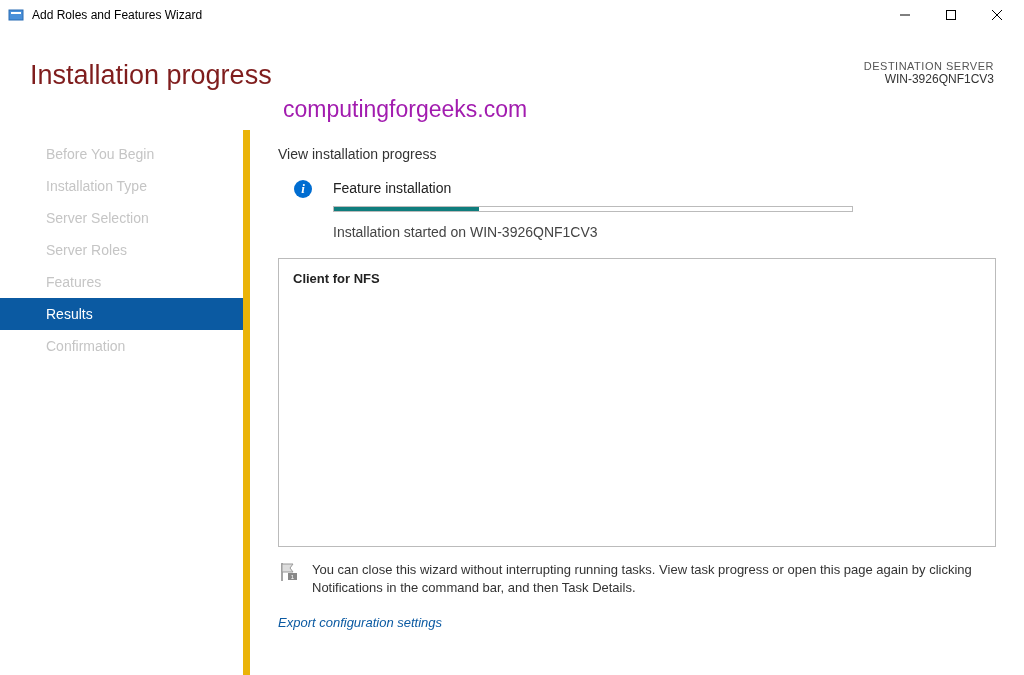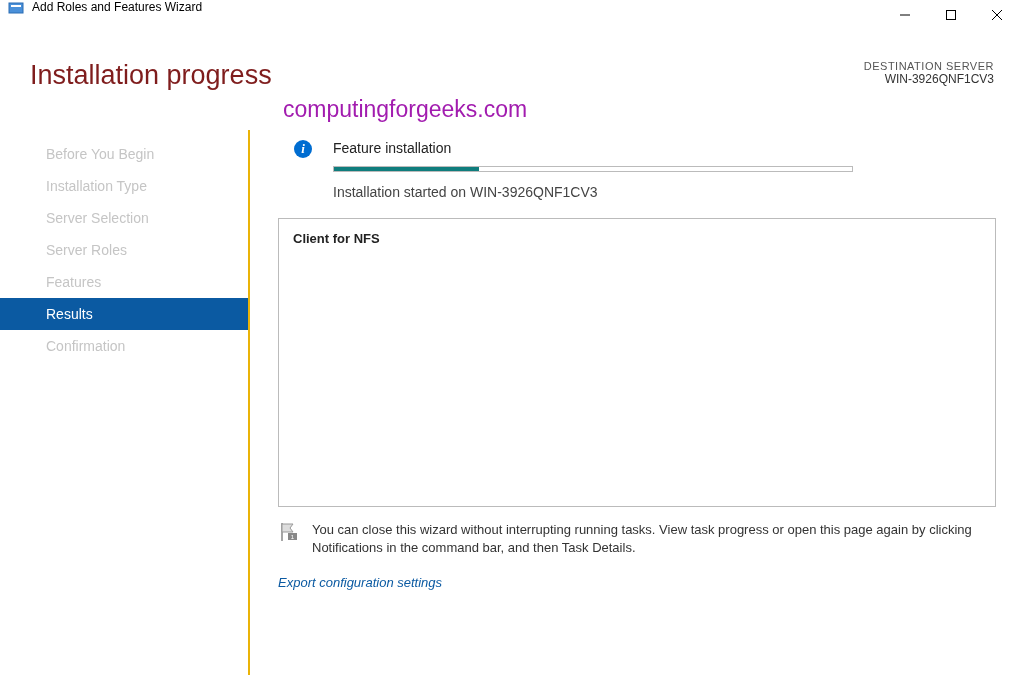--- a/index.html
+++ b/index.html
@@ -1,34 +1,34 @@
 <!DOCTYPE html>
 <html><head>
   <meta charset="utf-8">
   <style>
     * { margin: 0; padding: 0; box-sizing: border-box; font-family: "Segoe UI", Tahoma, sans-serif; }
     body { background: #fff; width: 1024px; height: 675px; overflow: hidden; position: relative; }
 
-    .titlebar { height: 30px; display: flex; padding: 0 4px; }
+    .titlebar { height: 30px; display: flex; align-items: center; padding: 0 4px; }
     .titlebar-icon { width: 16px; height: 16px; margin-right: 8px; margin-left: 4px; }
     .titlebar-text { font-size: 12px; color: #000; flex: 1; }
     .window-controls { display: flex; }
     .win-btn { width: 46px; height: 30px; display: flex; align-items: center; justify-content: center; cursor: pointer; }
 
     .header-region { position: relative; padding: 30px 30px 10px 30px; height: 100px; }
     .page-title { font-size: 27px; font-weight: 300; color: #7f1d1d; }
     .dest-block { position: absolute; top: 30px; right: 30px; text-align: right; }
     .dest-label { font-size: 11px; color: #555; letter-spacing: 0.5px; }
     .dest-server { font-size: 12px; color: #333; }
 
     .watermark { position: absolute; left: 283px; top: 96px; font-size: 23px; color: #a21caf; font-weight: 400; z-index: 10; }
 
     .body-layout { display: flex; position: absolute; top: 130px; left: 0; right: 0; bottom: 0; }
 
-    .sidebar { width: 250px; padding-top: 8px; border-right: 2px solid #eab308; }
+    .sidebar { width: 250px; padding-top: 8px; border-right: 7px solid #eab308; }
     .nav-item { padding: 8px 12px 8px 46px; font-size: 14px; color: #c5c5c5; cursor: default; }
     .nav-item.active { background: #0b5aa2; color: #fff; }
 
     .content { flex: 1; padding: 10px 28px 10px 28px; display: flex; flex-direction: column; }
     .section-header { font-size: 14px; color: #333; margin-bottom: 18px; margin-top: 6px; }
 
     .status-row { display: flex; align-items: flex-start; margin-bottom: 4px; padding-left: 16px; }
     .info-icon { width: 18px; height: 18px; border-radius: 50%; background: #006dd1; color: #fff; font-weight: bold; font-size: 13px; display: flex; align-items: center; justify-content: center; flex-shrink: 0; font-family: Georgia, serif; font-style: italic; }
     .status-text-col { margin-left: 21px; flex: 1; }
     .feature-label { font-size: 14px; color: #222; margin-bottom: 10px; }
@@ -91,20 +91,21 @@
     <div class="nav-item">Before You Begin</div>
     <div class="nav-item">Installation Type</div>
     <div class="nav-item">Server Selection</div>
     <div class="nav-item">Server Roles</div>
     <div class="nav-item">Features</div>
     <div class="nav-item active">Results</div>
     <div class="nav-item">Confirmation</div>
   </div>
 
   <div class="content">
+    <div class="section-header">View installation progress</div>
 
     <div class="status-row">
       <div class="info-icon">i</div>
       <div class="status-text-col">
         <div class="feature-label">Feature installation</div>
         <div class="progress-outer">
           <div class="progress-inner"></div>
         </div>
         <div class="progress-status">Installation started on WIN-3926QNF1CV3</div>
       </div>

